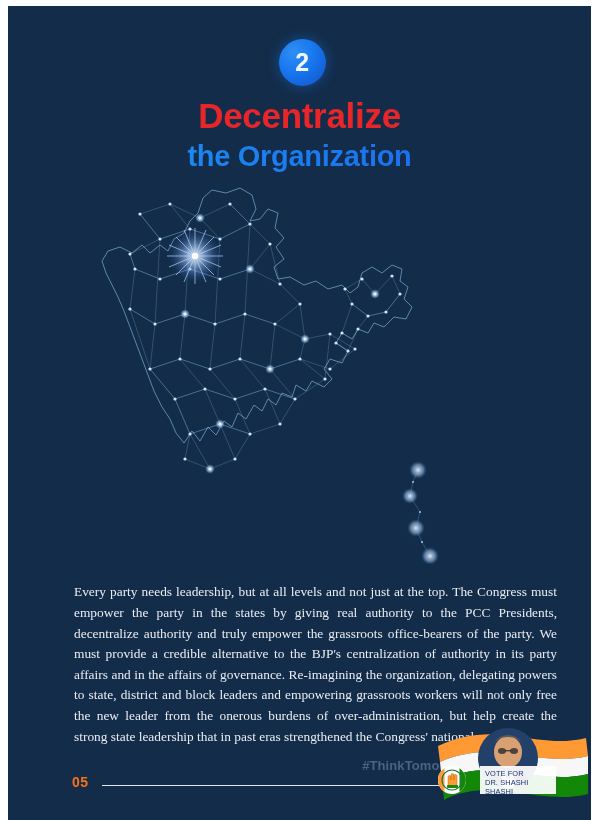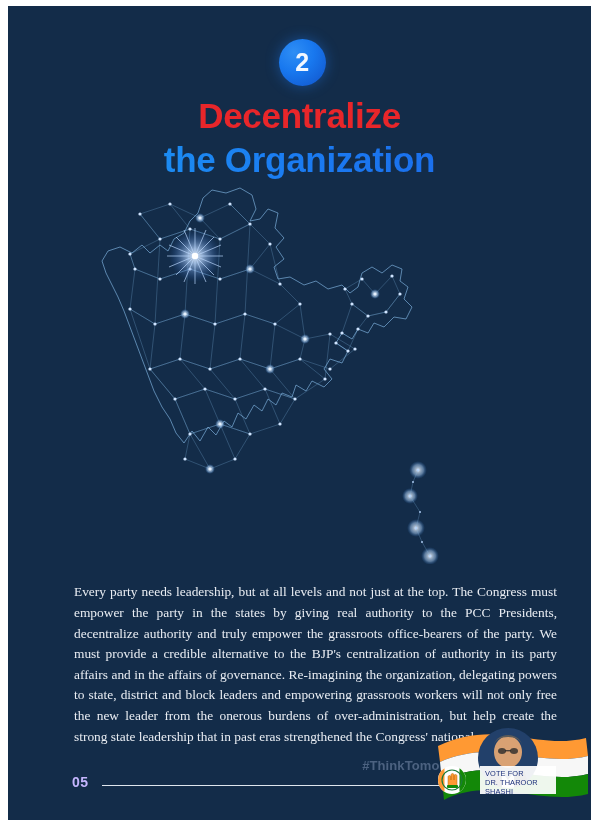--- a/index.html
+++ b/index.html
@@ -27,21 +27,21 @@
 
   
   .head{
     position:absolute;left:0;width:583px;text-align:center;
     font-weight:bold;letter-spacing:-.3px;
   }
   .head1{
     top:90px;font-size:35px;color:#e8262a;
   }
   .head2{
-    top:134px;font-size:35px;
+    top:134px;font-size:29px;
     background:linear-gradient(95deg,#1d9ef0 0%,#1b7ef2 45%,#1a62e8 100%);
     -webkit-background-clip:text;background-clip:text;color:transparent;
   }
 
   
   .map-wrap{
     position:absolute;left:92px;top:178px;width:400px;height:380px;
   }
   .map-wrap svg{display:block;width:100%;height:100%;}
 
@@ -53,21 +53,21 @@
     text-align:justify;text-justify:inter-word;
   }
 
   
   .hashtag{
     position:absolute;left:0;top:752px;width:545px;text-align:right;
     font-size:13px;font-weight:bold;color:#4c6280;letter-spacing:.1px;
   }
   .pageno{
     position:absolute;left:64px;top:768px;
-    font-size:14px;font-weight:bold;color:#c4b5fd;letter-spacing:.5px;
+    font-size:14px;font-weight:bold;color:#f97316;letter-spacing:.5px;
   }
   .footline{
     position:absolute;left:94px;top:779px;width:456px;height:1px;
     background:#dfe6ee;
   }
 
   
   .vote-badge{
     position:absolute;left:428px;top:716px;width:158px;height:96px;
   }
@@ -302,18 +302,18 @@
         <circle cx="16" cy="58" r="10" fill="none" stroke="#1b7a3a" stroke-width="1.2"></circle>
         <path d="M12,64 L12,55 C12,53 15,53 15,55 L15,58 L15,53 C15,51 18,51 18,53 L18,58
                  L18,54 C18,52 21,52 21,54 L21,62 C21,65 18,66 15,65 Z" fill="#ff9933" stroke="#b36a14" stroke-width=".5"></path>
         <rect x="11" y="63" width="11" height="3" rx="1" fill="#138808"></rect>
       </g>
 
       <rect x="44" y="44" width="76" height="28" fill="#ffffff" opacity=".93"></rect>
     </svg>
     <div class="vote-text">
       <div>VOTE FOR</div>
-      <div>DR. THAROOR</div>
+      <div>DR. SHASHI</div>
       <div>SHASHI</div>
     </div>
   </div>
 
 </div>
 
 </body></html>

